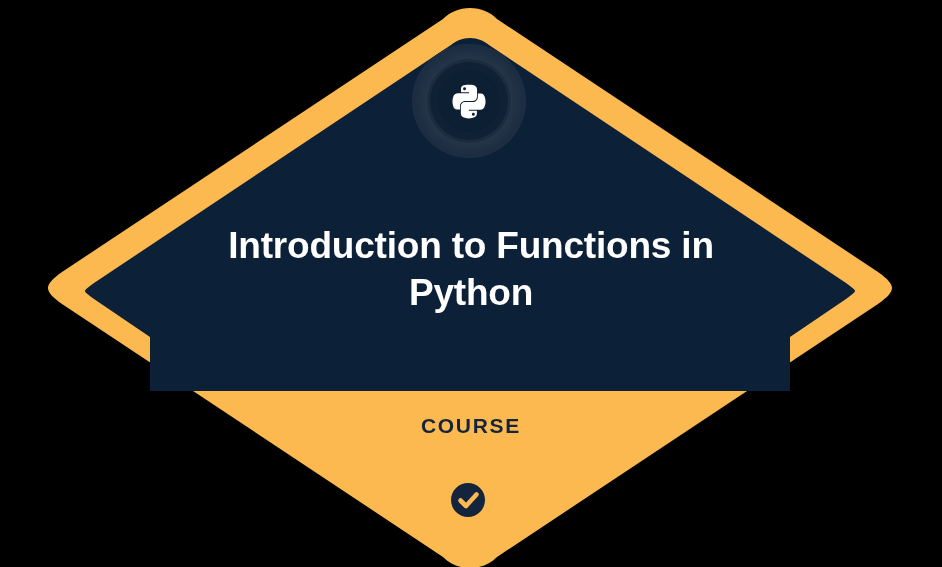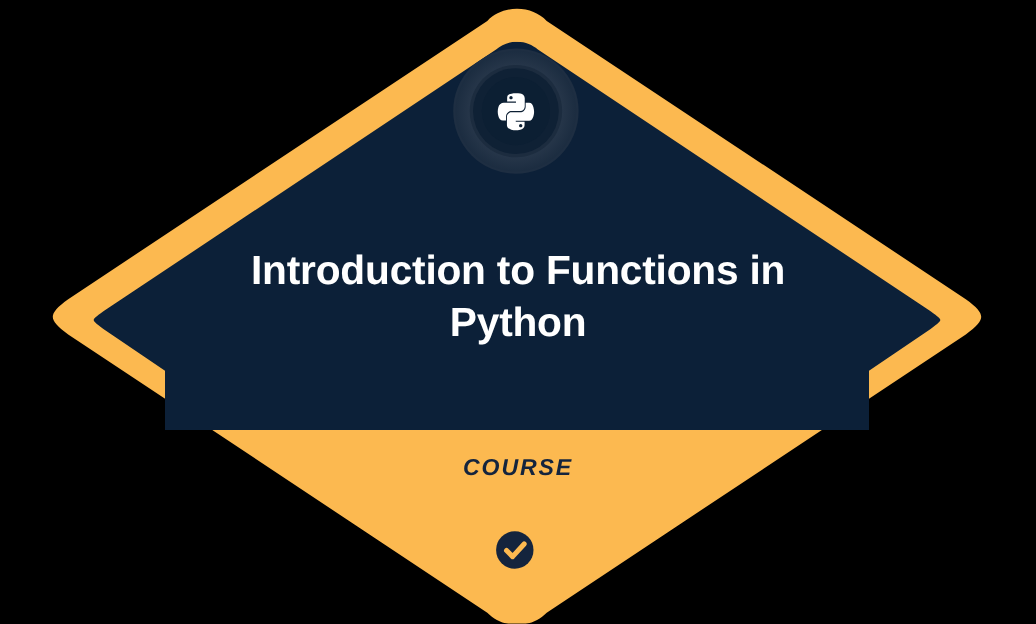--- a/index.html
+++ b/index.html
@@ -56,21 +56,20 @@
     top: 408px;
     color: #14243d;
     font-size: 21px;
     line-height: 35px;
     font-weight: 700;
     letter-spacing: 1.7px;
     text-transform: uppercase;
     padding: 0 260px;
     box-sizing: border-box;
     width: 942px;
-    font-style: italic;
   }
 </style>
 </head>
 <body>
 
 <div id="badge-stage">
 
   <svg id="badge-svg" viewBox="0 0 942 567" xmlns="http://www.w3.org/2000/svg">
     <defs>
 

